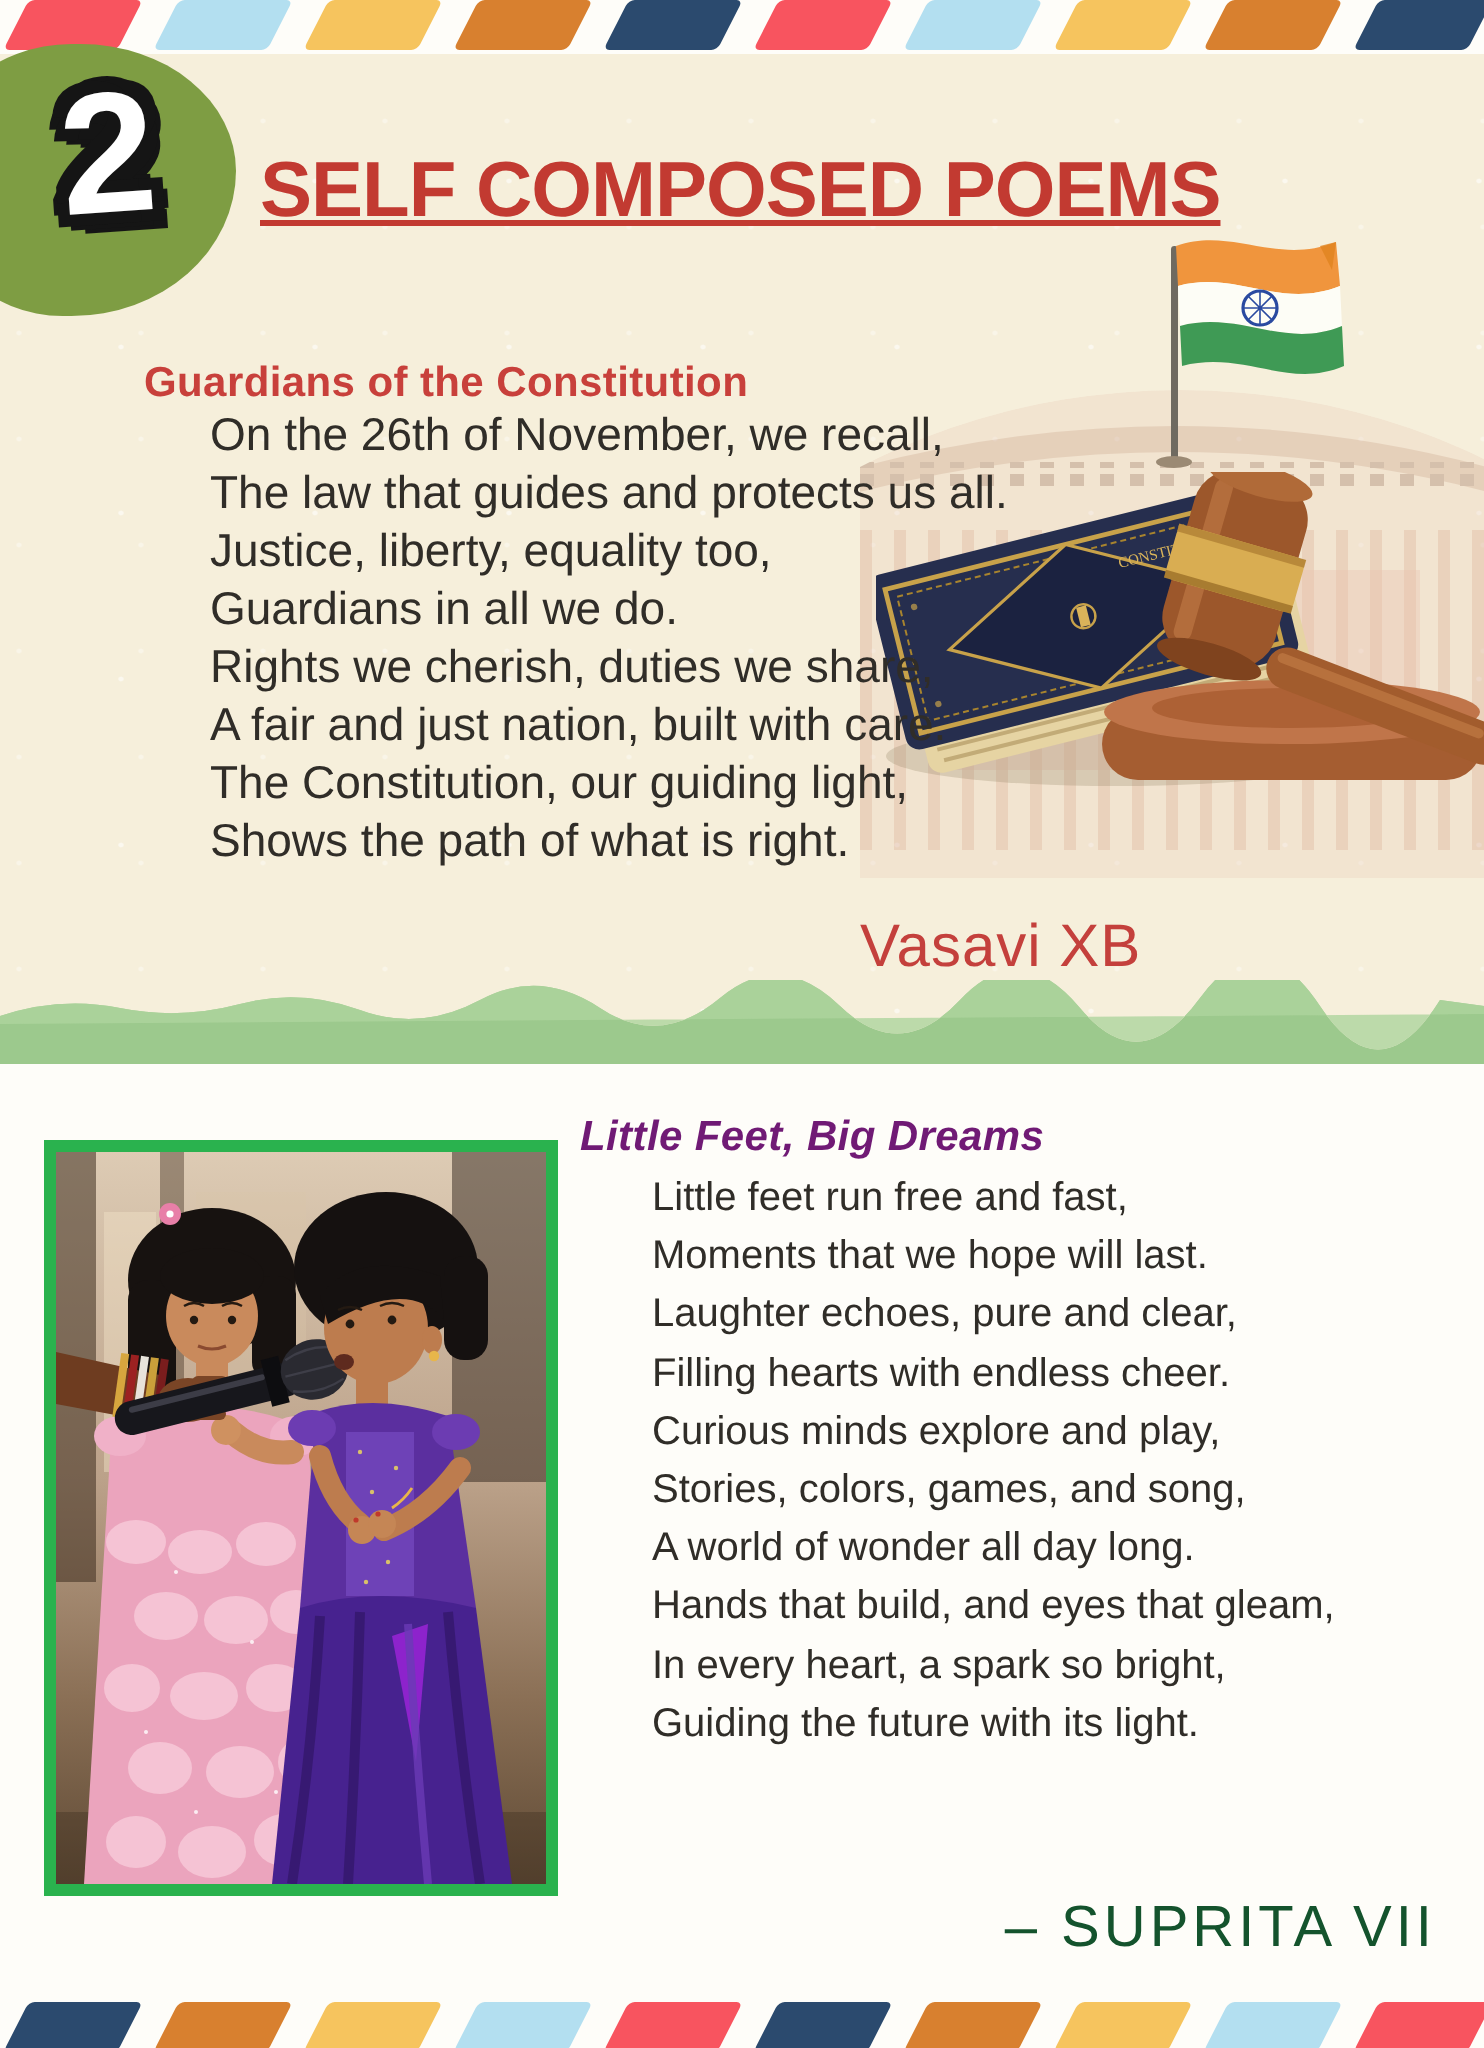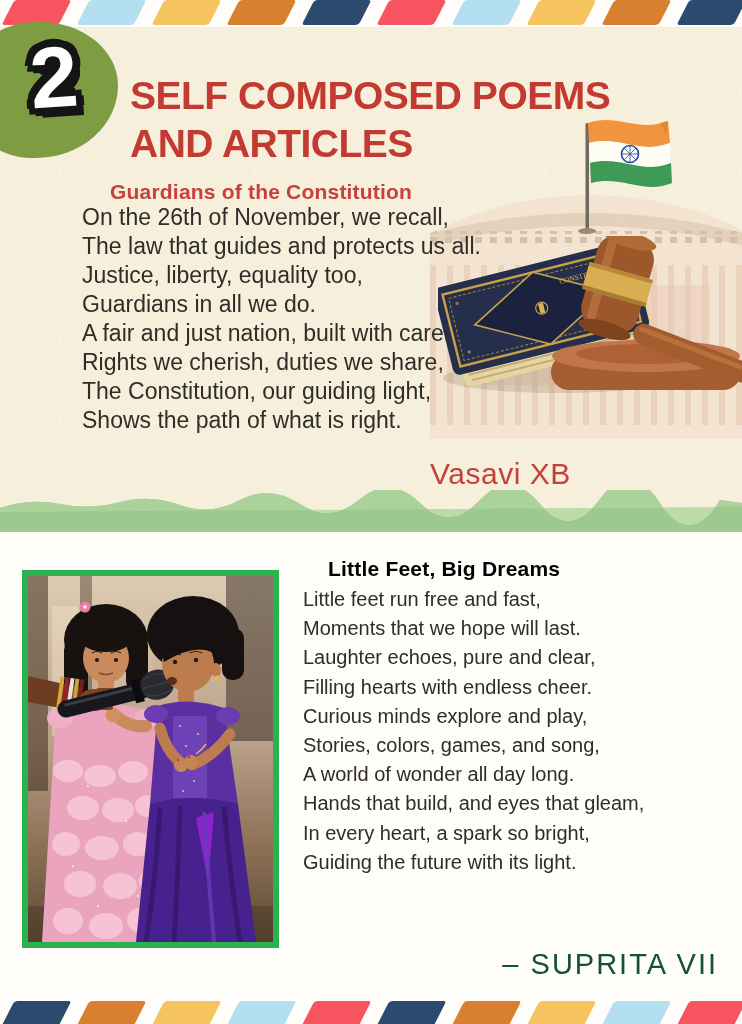--- a/index.html
+++ b/index.html
@@ -26,29 +26,29 @@
   }
   .page-num{
     position:absolute;left:30px;top:28px;font-size:86px;font-weight:bold;color:#fff;
     transform:rotate(-4deg);letter-spacing:0;
     text-shadow:-6px -6px 0 #151515,6px -6px 0 #151515,-6px 6px 0 #151515,6px 6px 0 #151515,
                 -8px 0 0 #151515,8px 0 0 #151515,0 -8px 0 #151515,0 8px 0 #151515,
                 7px 10px 0 #151515;
   }
   .page-title{
     position:absolute;left:130px;top:72px;width:560px;
-    font-size:39px;line-height:48px;font-weight:bold;color:#c23a31;letter-spacing:-.5px;
-  }
-  .poem-heading{position:absolute;font-size:21px;font-weight:bold;color:#c8403b;letter-spacing:.2px;margin-left:38px;}
+    font-size:39px;line-height:48px;font-weight:bold;color:#c23a31;letter-spacing:-.5px;text-decoration:underline;
+  }
+  .poem-heading{position:absolute;font-size:21px;font-weight:bold;color:#c8403b;letter-spacing:.2px;}
   .ph1{left:72px;top:180px;}
-  .ph2{left:290px;top:557px;color:#000000;}
+  .ph2{left:290px;top:557px;color:#701a75;font-style:italic;}
   .poem{position:absolute;color:#302d28;}
   .poem1{left:82px;top:203px;font-size:23px;line-height:29px;width:520px;}
   .poem2{left:303px;top:585px;font-size:20px;line-height:29.2px;width:440px;}
-  .poem-line{white-space:nowrap;}
+  .poem-line{white-space:nowrap;margin-left:23px;}
   .author{position:absolute;color:#c4403c;text-align:center;}
   .author1{left:430px;top:457px;font-size:30px;letter-spacing:.5px;}
   .author2{right:24px;top:948px;font-size:29px;letter-spacing:2px;color:#14532d;}
   
   .art{position:absolute;pointer-events:none;}
   .art-flag{left:430px;top:115px;width:312px;height:324px;}
   .art-law{left:438px;top:236px;width:304px;height:176px;}
   .grass{left:0;top:490px;width:742px;height:42px;}
   
   .photo-frame{
@@ -147,31 +147,30 @@
       <ellipse cx="179" cy="95" rx="27" ry="8" fill="#7f431e"></ellipse>
     </g>
   </g>
 </svg>
 
 <div class="badge"></div>
 <div class="page-num">2</div>
 
 <div class="page-title">
   <div>SELF COMPOSED POEMS</div>
-  <div>AND ARTICLES</div>
 </div>
 
 <div class="poem-heading ph1">Guardians of the Constitution</div>
 <div class="poem poem1">
     <div class="poem-line">On the 26th of November, we recall,</div>
     <div class="poem-line">The law that guides and protects us all.</div>
     <div class="poem-line">Justice, liberty, equality too,</div>
     <div class="poem-line">Guardians in all we do.</div>
+    <div class="poem-line">Rights we cherish, duties we share,</div>
     <div class="poem-line">A fair and just nation, built with care.</div>
-    <div class="poem-line">Rights we cherish, duties we share,</div>
     <div class="poem-line">The Constitution, our guiding light,</div>
     <div class="poem-line">Shows the path of what is right.</div>
   </div>
 <div class="author author1">Vasavi XB</div>
 
 <svg class="art grass" viewBox="0 0 742 42" preserveAspectRatio="none">
   <path d="M0 18 Q30 8 60 14 T120 12 T180 15 T240 10 T300 14 T360 9 T420 13 T480 10 T540 14 T600 9 T660 13 T720 10 L742 13 L742 42 L0 42 Z" fill="#9cc98d"></path>
   <path d="M0 18 Q30 8 60 14 T120 12 T180 15 T240 10 T300 14 T360 9 T420 13 T480 10 T540 14 T600 9 T660 13 T720 10 L742 13 L742 17 L0 22 Z" fill="#aed49e" opacity="0.8"></path>
 </svg>
 

